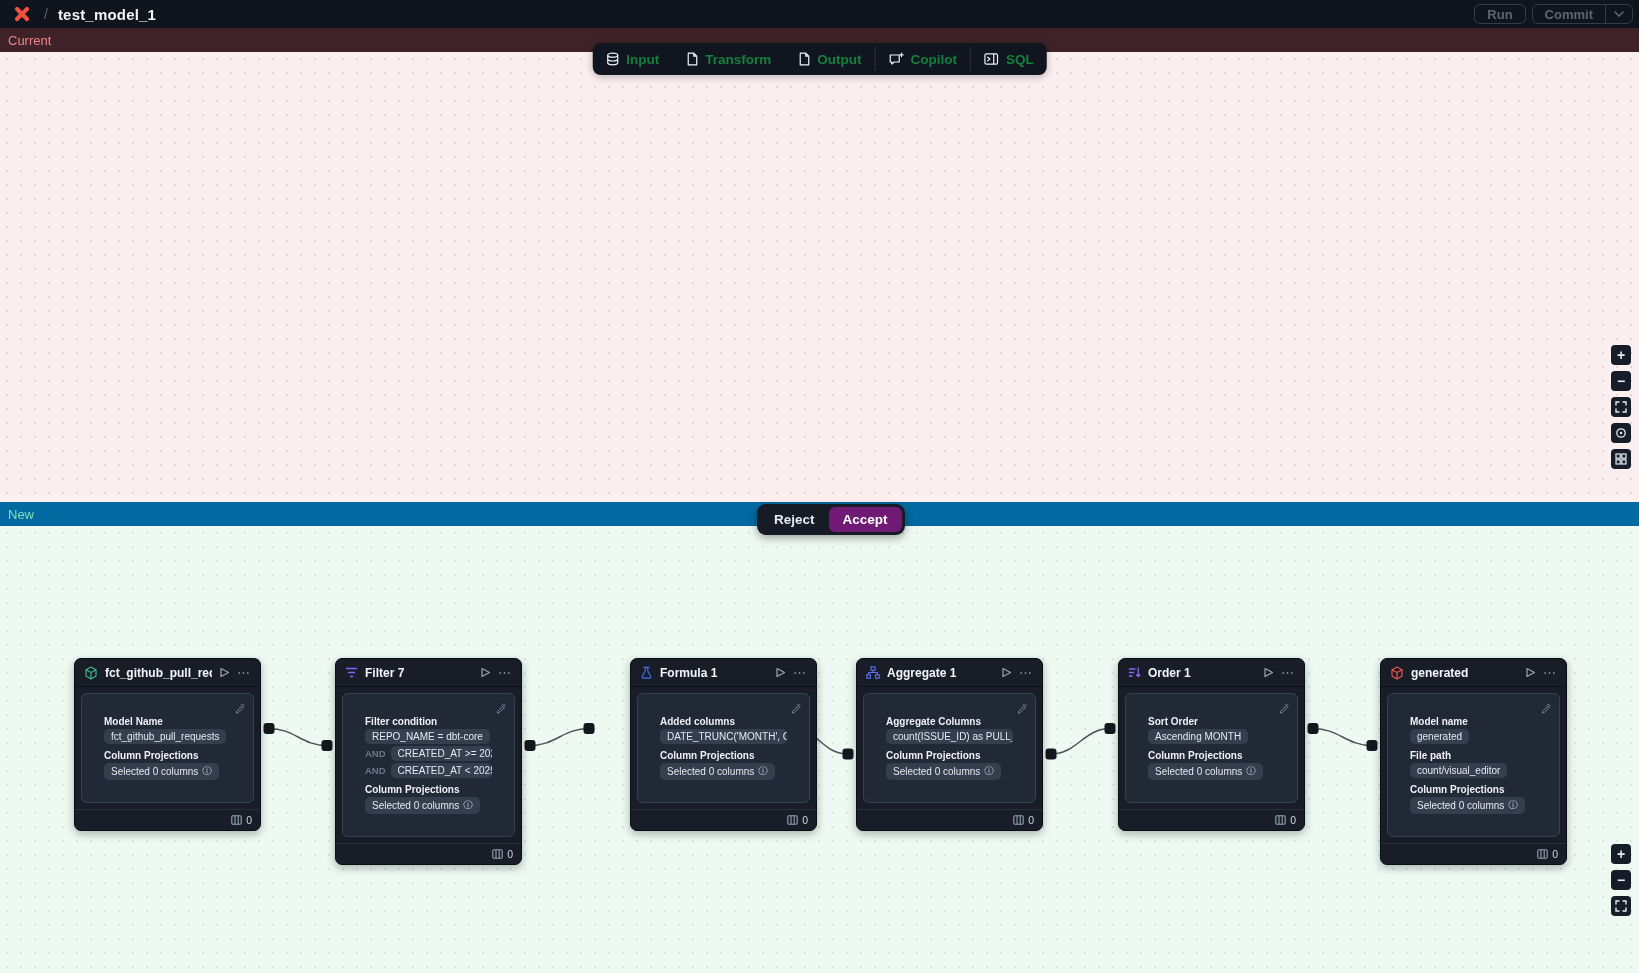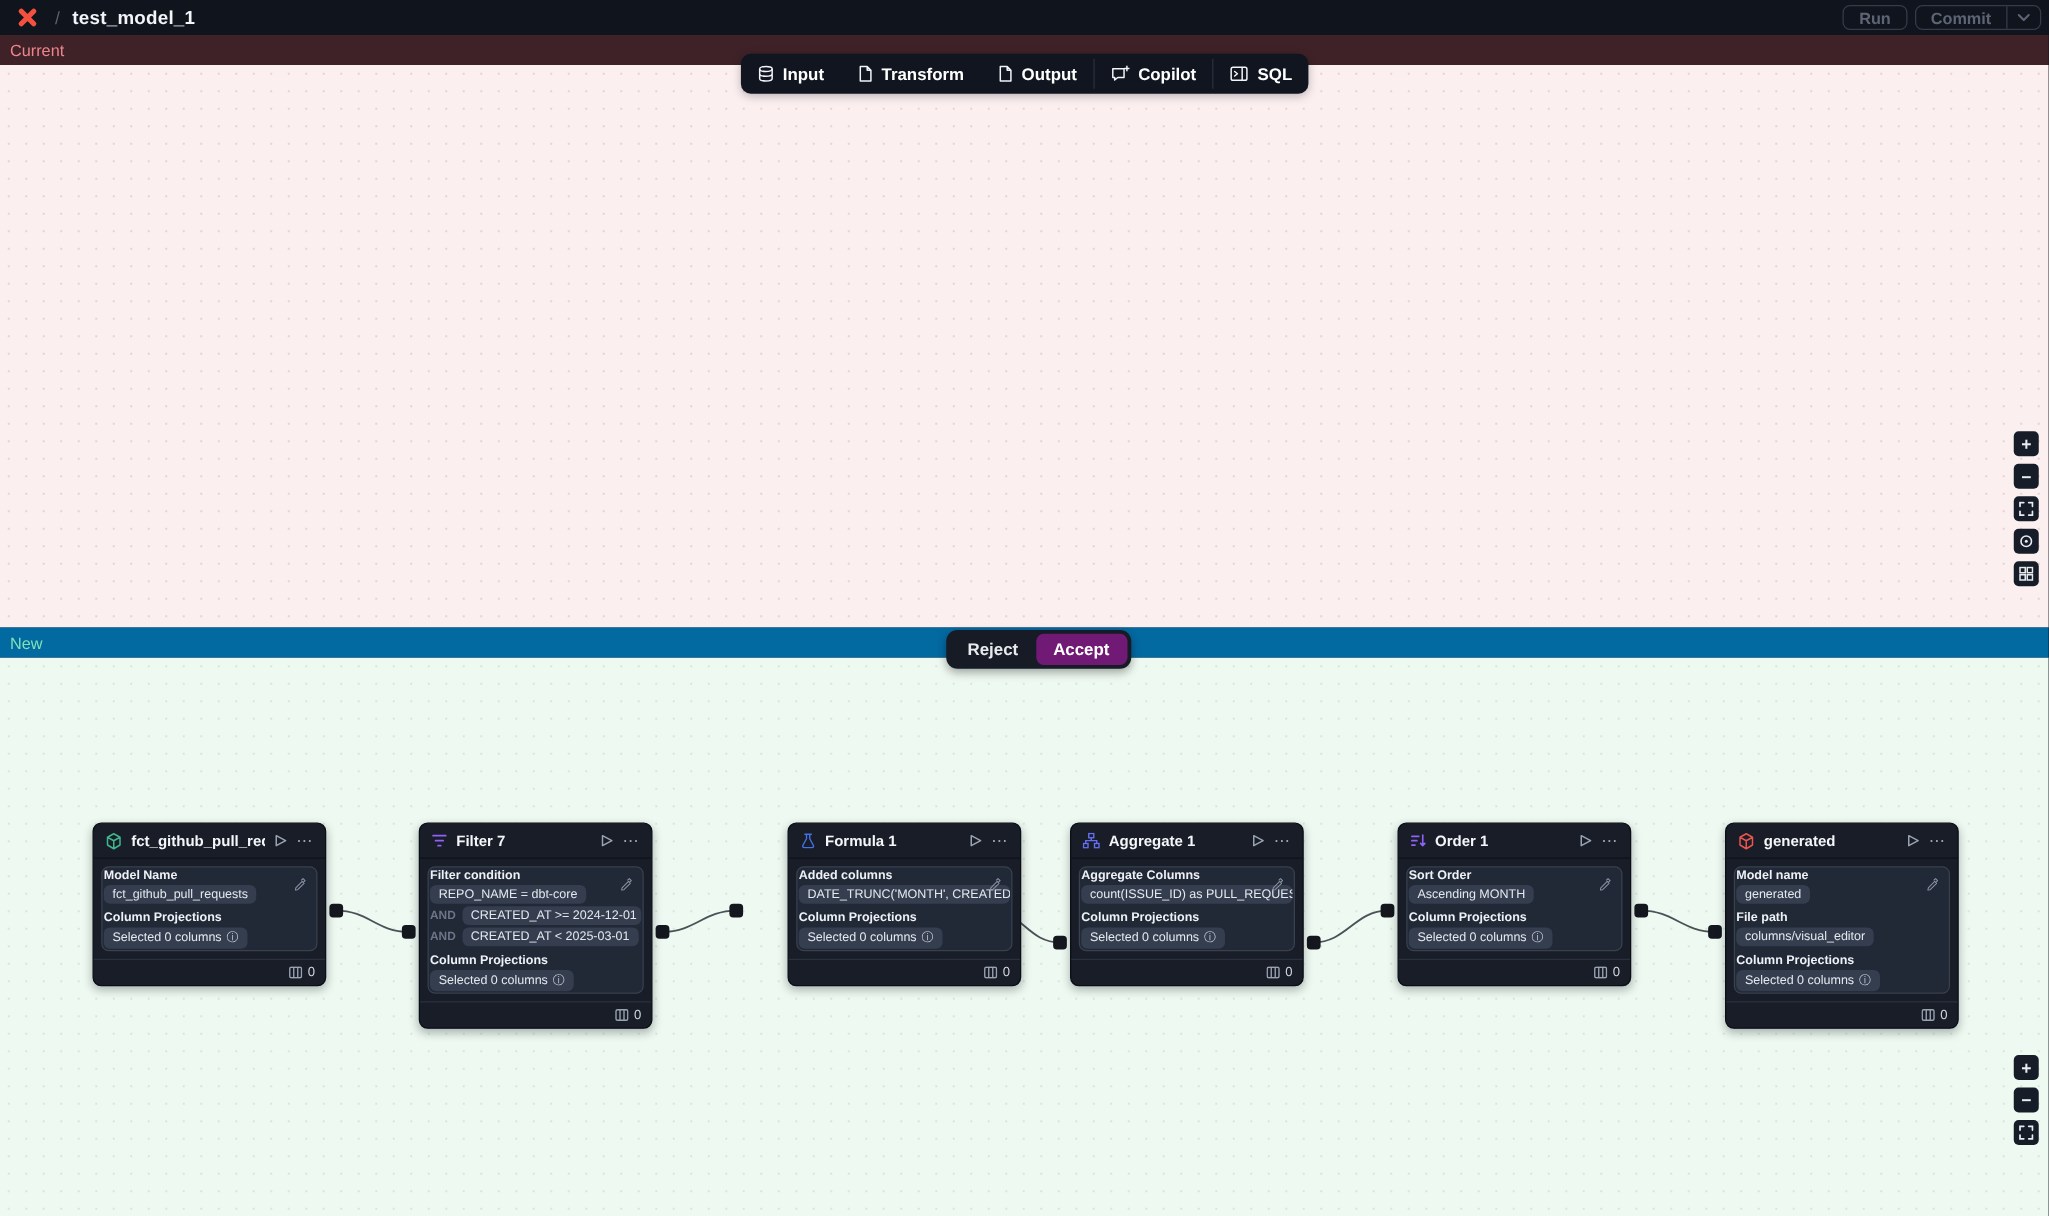--- a/index.html
+++ b/index.html
@@ -33,21 +33,21 @@
     background-size:14px 14px; }
   .canvas-new { top:526px; height:447px; background:#eef9f1;
     background-image:radial-gradient(#d2e8da 1.2px, transparent 1.2px);
     background-size:14px 14px; }
 
   
   .toolbar { position:absolute; top:43px; left:50%; transform:translateX(-50%);
     background:#10151f; border-radius:8px; display:flex; align-items:stretch;
     height:32px; z-index:40; box-shadow:0 2px 8px rgba(0,0,0,.25); }
   .tool-item { display:flex; align-items:center; gap:7px; padding:0 13px;
-    color:#ffffff; font-size:13.5px; font-weight:600; cursor:pointer;text-align:right; }
+    color:#15803d; font-size:13.5px; font-weight:600; cursor:pointer;text-align:right; }
   .tool-sep { width:1px; background:#2a3140; margin:4px 0; }
   .tool-item svg { display:block; }
 
   
   .review-pill { position:absolute; left:757px; top:504px; z-index:45;
     background:#161b26; border-radius:9px; display:flex; align-items:center;
     padding:3px; box-shadow:0 3px 8px rgba(0,0,0,.35); }
   .btn-reject { color:#e8eaee; font-size:13.5px; font-weight:600; padding:5px 14px;
     border-radius:6px; cursor:pointer; }
   .btn-accept { color:#ffffff; font-size:13.5px; font-weight:700; padding:5px 14px;
@@ -74,21 +74,21 @@
   .dots { font-size:13px; letter-spacing:1px; }
   .nic { display:flex; align-items:center; }
   .ic-model { color:#3fb68b; }
   .ic-filter { color:#9061f9; }
   .ic-formula { color:#4472e8; }
   .ic-aggregate { color:#6470f3; }
   .ic-order { color:#9061f9; }
   .ic-generated { color:#e8554d; }
 
   .npanel { position:relative; margin:6px; background:#212836; border:1px solid #39414f;
-    border-radius:6px; padding:1px; display:flex; flex-direction:column; gap:6px; }
+    border-radius:6px; padding:22px; display:flex; flex-direction:column; gap:6px; }
   .pencil { position:absolute; right:7px; top:6px; color:#8a93a5; cursor:pointer; }
   .nsec { display:flex; flex-direction:column; gap:2px; }
   .nlabel { color:#eef1f6; font-size:10px; font-weight:700; }
   .prow { display:flex; align-items:center; gap:5px; }
   .andlbl { color:#6c7687; font-size:9.5px; font-weight:600; }
   .pill { background:#353e4f; color:#e4e8ef; font-size:10px; padding:2px 7px;
     border-radius:5px; white-space:nowrap; overflow:hidden; max-width:100%;
     display:inline-flex; align-items:center; gap:4px; cursor:pointer; }
   .pill .info { font-size:9.5px; color:#c7cdd8; }
   .nfoot { border-top:1px solid #2a313e; height:21px; display:flex; align-items:center;
@@ -478,21 +478,21 @@
         <div class="prow">
             <span class="pill">
               <span>generated</span>
             </span>
           </div>
       </div>
       <div class="nsec">
         <div class="nlabel">File path</div>
         <div class="prow">
             <span class="pill">
-              <span>columns/visual_editor</span>
+              <span>count/visual_editor</span>
             </span>
           </div>
       </div>
       <div class="nsec">
         <div class="nlabel">Column Projections</div>
         <div class="prow">
             <span class="pill">
               <span>Selected 0 columns</span>
               <span class="info">ⓘ</span>
             </span>

